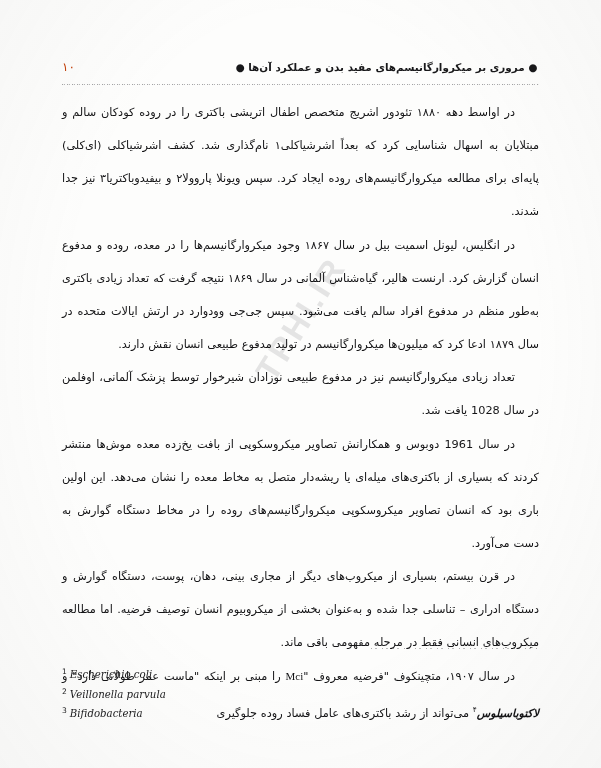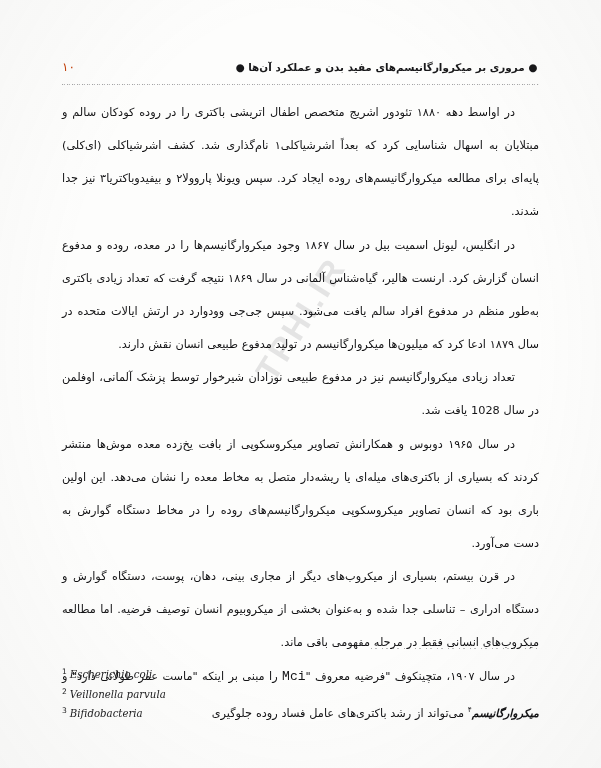--- a/index.html
+++ b/index.html
@@ -125,23 +125,23 @@
   }
   .para b, .para .bold { font-weight: 700; }
   .para i, .para .ital {
     font-style: italic;
     font-family: "DejaVu Serif", serif;
     font-size: 11px;
   }
   .para .latin {
     direction: ltr;
     unicode-bidi: isolate;
-    font-family: Liberation Mono, monospace;
+    font-family: Liberation Serif, serif;
     font-style: normal;
-    font-size: 13px;
+    font-size: 11px;
   }
   sup.fn {
     font-size: 7.5px;
     vertical-align: super;
     font-family: "DejaVu Sans", sans-serif;
     font-weight: 400;
   }
 
   
   .rule-foot {
@@ -200,25 +200,25 @@
   <div class="rule-top"></div>
 
   <div class="body-col">
 
     <p class="para">در اواسط دهه ۱۸۸۰ تئودور اشریج متخصص اطفال اتریشی باکتری را در روده کودکان سالم و مبتلایان به اسهال شناسایی کرد که بعداً اشرشیاکلی۱ نام‌گذاری شد. کشف اشرشیاکلی (ای‌کلی) پایه‌ای برای مطالعه میکروارگانیسم‌های روده ایجاد کرد. سپس ویونلا پاروولا۲ و بیفیدوباکتریا۳ نیز جدا شدند.</p>
 
     <p class="para">در انگلیس، لیونل اسمیت بیل در سال ۱۸۶۷ وجود میکروارگانیسم‌ها را در معده، روده و مدفوع انسان گزارش کرد. ارنست هالیر، گیاه‌شناس آلمانی در سال ۱۸۶۹ نتیجه گرفت که تعداد زیادی باکتری به‌طور منظم در مدفوع افراد سالم یافت می‌شود. سپس جی‌جی وودوارد در ارتش ایالات متحده در سال ۱۸۷۹ ادعا کرد که میلیون‌ها میکروارگانیسم در تولید مدفوع طبیعی انسان نقش دارند.</p>
 
     <p class="para">تعداد زیادی میکروارگانیسم نیز در مدفوع طبیعی نوزادان شیرخوار توسط پزشک آلمانی، اوفلمن در سال 1028 یافت شد.</p>
 
-    <p class="para">در سال ۱۹۶۵ دوبوس و همکارانش تصاویر میکروسکوپی از بافت یخ‌زده معده موش‌ها منتشر کردند که بسیاری از باکتری‌های میله‌ای یا ریشه‌دار متصل به مخاط معده را نشان می‌دهد. این اولین باری بود که انسان تصاویر میکروسکوپی میکروارگانیسم‌های روده را در مخاط دستگاه گوارش به دست می‌آورد.</p>
+    <p class="para">در سال 1961 دوبوس و همکارانش تصاویر میکروسکوپی از بافت یخ‌زده معده موش‌ها منتشر کردند که بسیاری از باکتری‌های میله‌ای یا ریشه‌دار متصل به مخاط معده را نشان می‌دهد. این اولین باری بود که انسان تصاویر میکروسکوپی میکروارگانیسم‌های روده را در مخاط دستگاه گوارش به دست می‌آورد.</p>
 
     <p class="para">در قرن بیستم، بسیاری از میکروب‌های دیگر از مجاری بینی، دهان، پوست، دستگاه گوارش و دستگاه ادراری – تناسلی جدا شده و به‌عنوان بخشی از میکروبیوم انسان توصیف فرضیه. اما مطالعه میکروب‌های انسانی فقط در مرحله مفهومی باقی ماند.</p>
 
-    <p class="para"><span>در سال ۱۹۰۷، متچینکوف "فرضیه معروف "</span><span class="latin">Mci</span><span> را مبنی بر اینکه "ماست عمر طولانی دارد" و </span><b class="ital">میکروارگانیسم</b><sup class="fn">۴</sup><span> می‌تواند از رشد باکتری‌های عامل فساد روده جلوگیری</span></p>
+    <p class="para"><span>در سال ۱۹۰۷، متچینکوف "فرضیه معروف "</span><span class="latin">Mci</span><span> را مبنی بر اینکه "ماست عمر طولانی دارد" و </span><b class="ital">لاکتوباسیلوس</b><sup class="fn">۴</sup><span> می‌تواند از رشد باکتری‌های عامل فساد روده جلوگیری</span></p>
 
   </div>
 
   <div class="rule-foot"></div>
 
   <div class="footnotes">
     <div class="footnote"><span class="fnum">1</span><span>Escherichio coli</span></div>
     <div class="footnote"><span class="fnum">2</span><span>Veillonella parvula</span></div>
     <div class="footnote"><span class="fnum">3</span><span>Bifidobacteria</span></div>
   </div>

